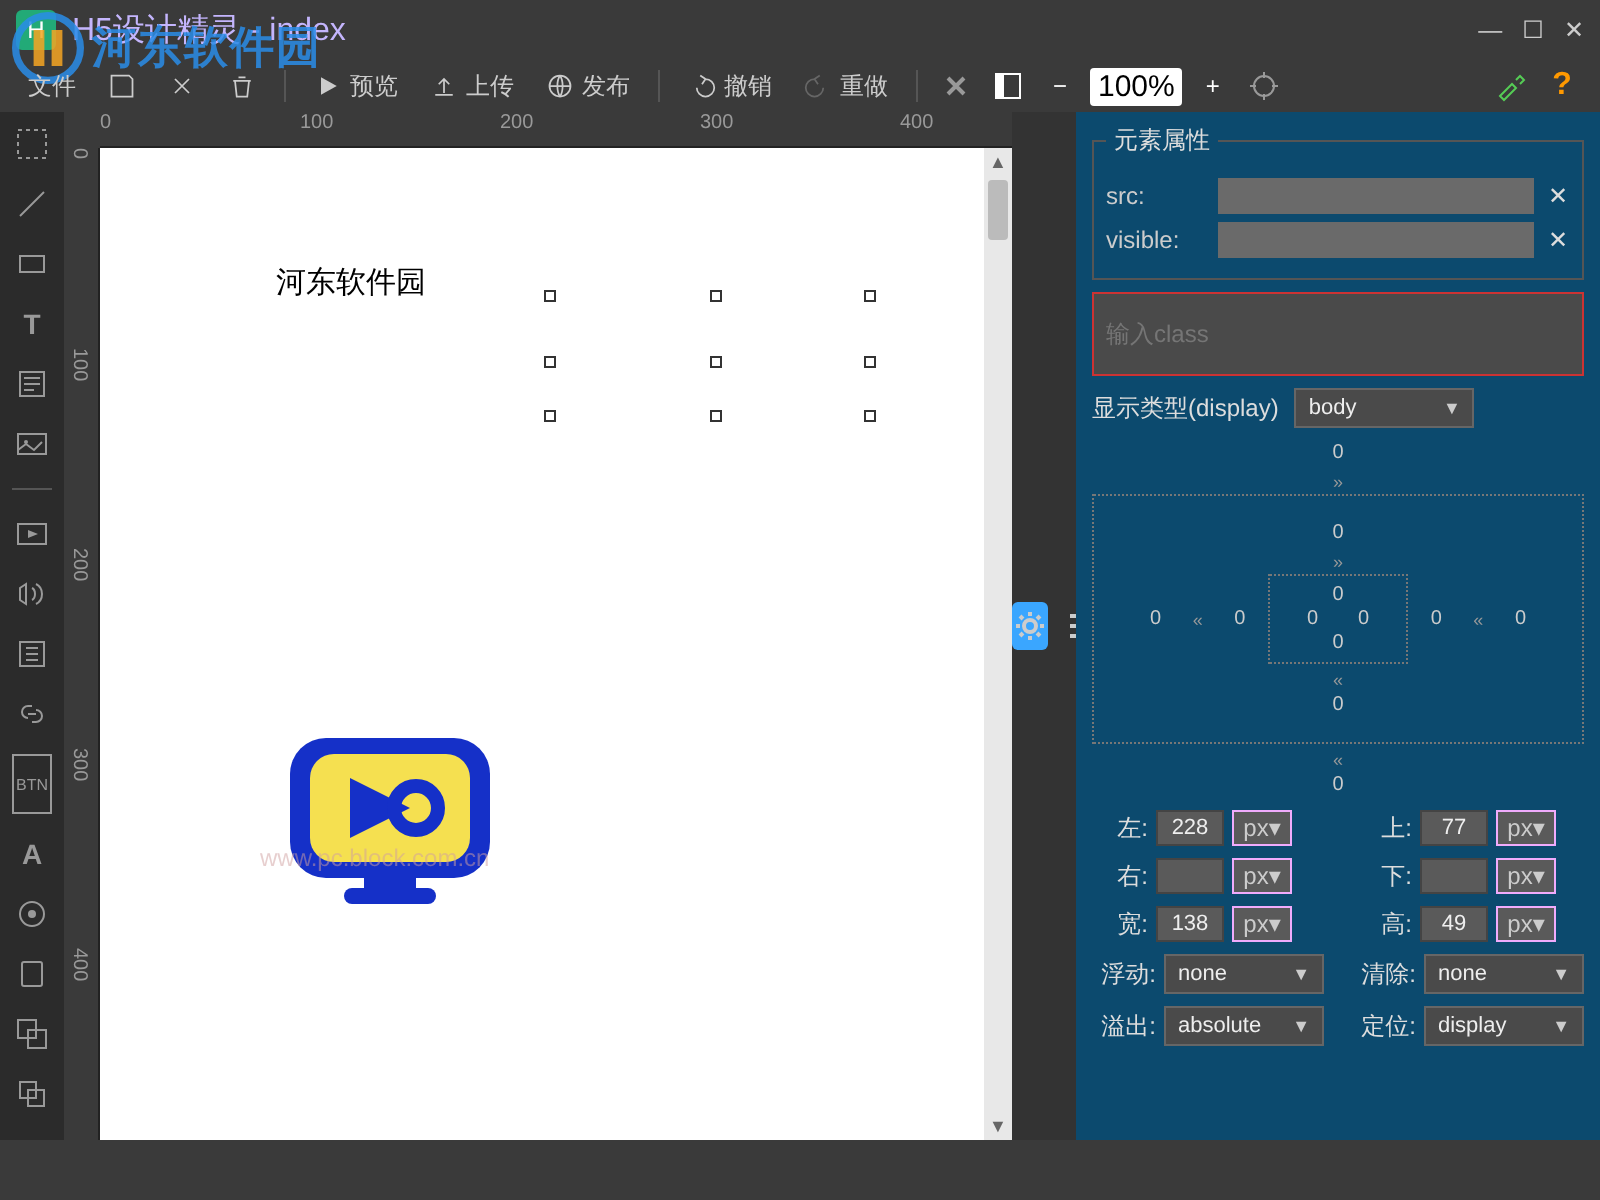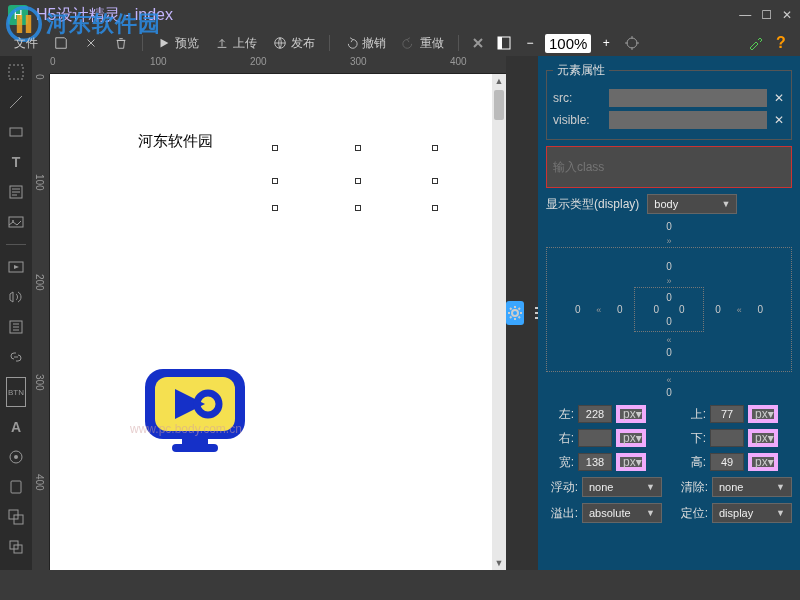--- a/index.html
+++ b/index.html
@@ -69,21 +69,21 @@
 .bm .val{color:#ccc;font-size:10px}
 .bm .top,.bm .bot{display:block;margin:1px 0}
 .bm .sides{display:flex;justify-content:space-between;align-items:center}
 .bm .chev{color:#999;font-size:9px;margin:0 4px}
 .bm .core{border:1px dotted #777;padding:3px 18px}
 .posgrid{display:flex;gap:18px}
 .poscol{flex:1;display:flex;flex-direction:column;gap:6px}
 .prow{display:flex;align-items:center;gap:4px}
 .prow label{width:28px;text-align:right;color:#ddd}
 .numinp{width:34px;height:18px;background:#5a5a5a;border:1px solid #444;color:#eee;text-align:center;font-size:11px}
-.unit{width:30px;height:18px;background:#5a5a5a;border:4px solid #f0abfc;display:flex;align-items:center;justify-content:space-between;padding:0 3px;font-size:10px}
+.unit{width:30px;height:18px;background:#5a5a5a;border:1px solid #f0abfc;display:flex;align-items:center;justify-content:center;padding:0 3px;font-size:10px}
 .botrows{display:flex;gap:14px}
 .botrows .prow{flex:1}
 .botrows .prow label{width:32px}
 .botrows .dd{min-width:70px;flex:1}
 </style>
 </head>
 <body>
 
 <div class="watermark">
   <svg viewBox="0 0 40 40">
@@ -300,21 +300,21 @@
             <div class="handle" style="bottom:-3px;right:-3px"></div>
         </div>
         <svg class="logo2" viewBox="0 0 110 90">
             <rect x="5" y="5" width="100" height="70" rx="18" fill="#1530c8"></rect>
             <rect x="15" y="13" width="80" height="54" rx="12" fill="#f5e050"></rect>
             <path d="M35 25l30 15-30 15z" fill="#1530c8"></path>
             <circle cx="68" cy="40" r="11" fill="none" stroke="#1530c8" stroke-width="7"></circle>
             <rect x="42" y="72" width="26" height="10" fill="#1530c8"></rect>
             <rect x="32" y="80" width="46" height="8" rx="4" fill="#1530c8"></rect>
           </svg>
-        <div class="wm2">www.pc.body.com.cn</div>
+        <div class="wm2">www.pc.block.com.cn</div>
       </div>
       <div class="vscroll">
         <div class="arr" style="top:0">▲</div>
         <div class="thumb" style="top:16px"></div>
         <div class="arr" style="bottom:0">▼</div>
       </div>
     </div>
   </div>
 
   <div class="midstrip">

